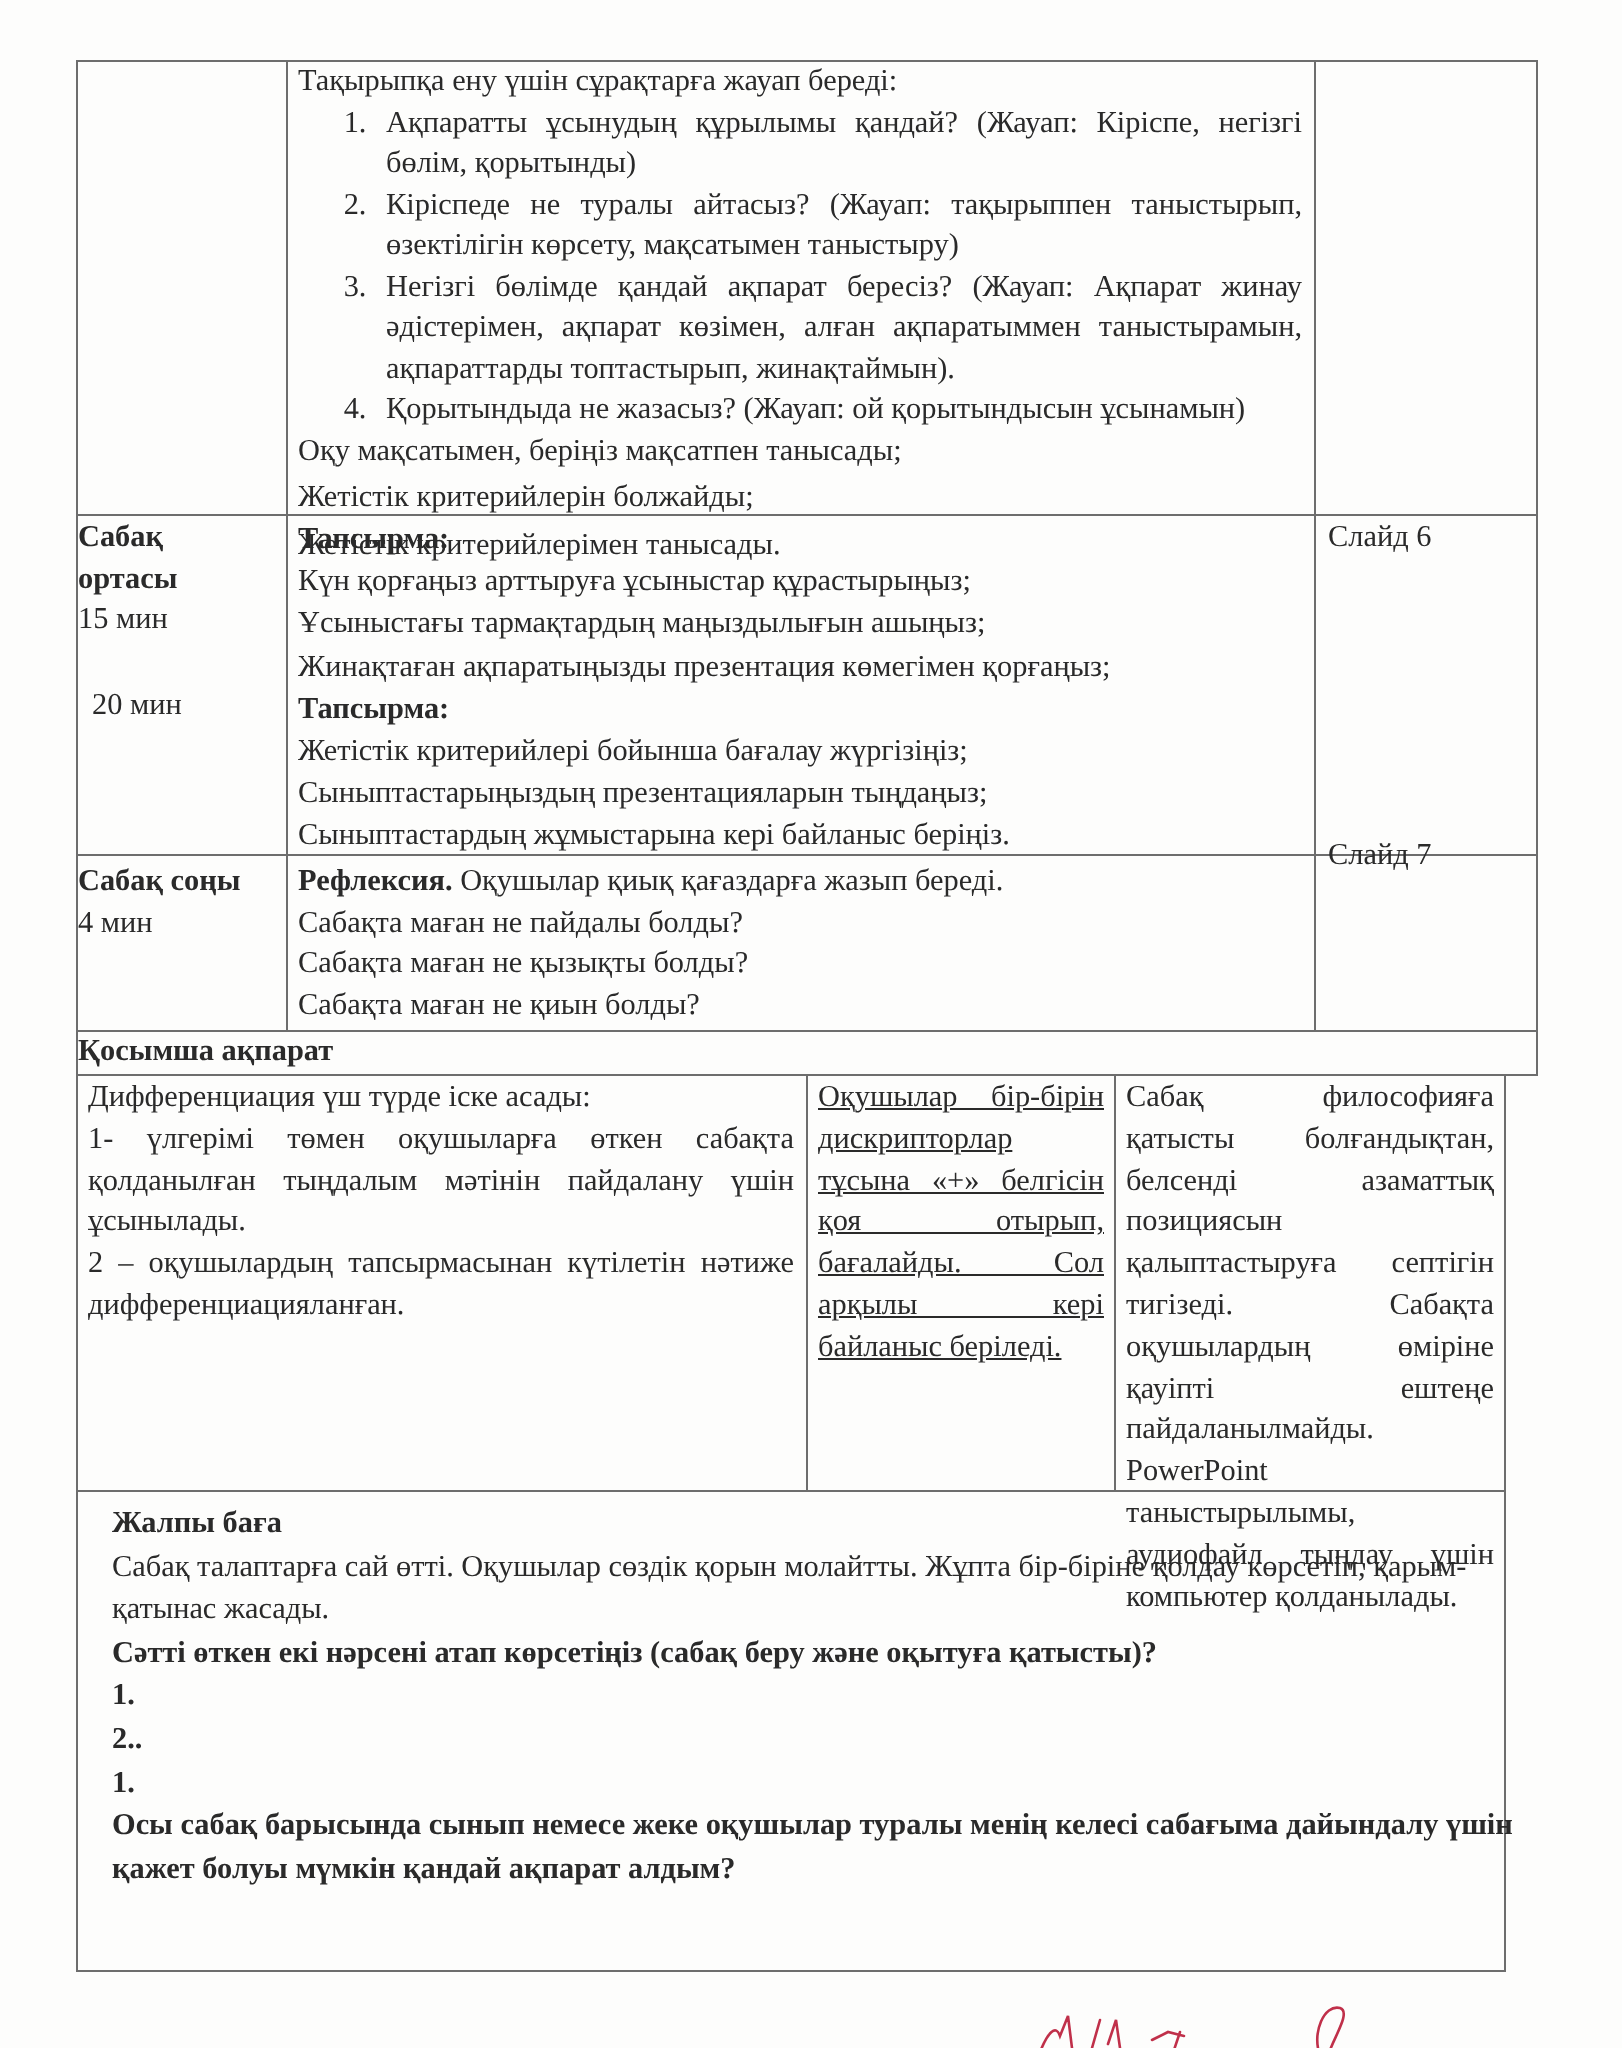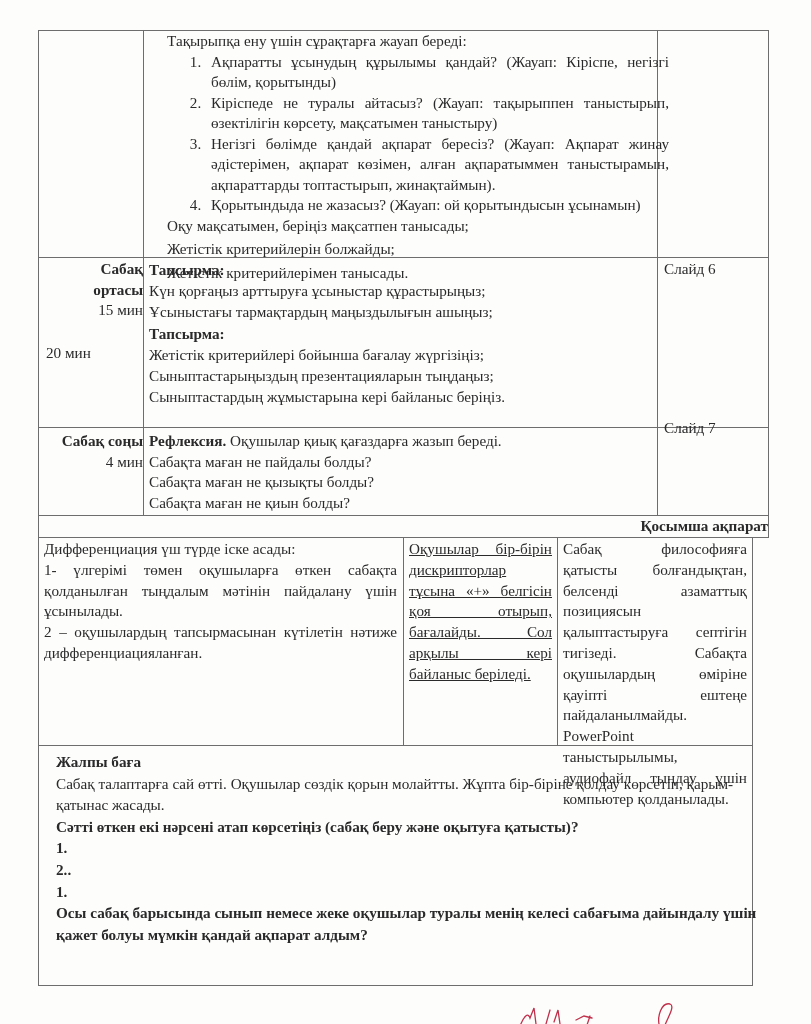--- a/index.html
+++ b/index.html
@@ -7,21 +7,21 @@
     width: 811px; height: 1024px; background: #fdfdfc; position: relative; overflow: hidden;
     font-family: "Liberation Serif", "DejaVu Serif", serif; color: #2a2a2a;
   }
   .page { position: absolute; left: 0; top: 0; width: 811px; height: 1024px; }
   .ln { position: absolute; background: #6d6d6d; }
   .h { height: 1px; }
   .v { width: 1px; }
   .cell { position: absolute; font-size: 15.2px; line-height: 20.5px; }
   .cell p { margin: 0; }
   .b { font-weight: bold; }
-  .center { text-align: right; }
+  .center { text-align: left; }
   .just { text-align: justify; text-align-last: left; }
   ol.q { margin: 0; padding-left: 38px; }
   ol.q li { padding-left: 6px; text-align: justify; }
   .sig { position: absolute; left: 480px; top: 998px; width: 200px; height: 30px; }
 </style>
 </head>
 <body>
 
 <div class="page">
 
@@ -41,21 +41,21 @@
   <div class="ln v" style="left:768px; top:515px; height:22px;"></div>
   <div class="ln h" style="left:38px; top:537px; width:731px;"></div>
 
   <div class="ln v" style="left:403px; top:537px; height:208px;"></div>
   <div class="ln v" style="left:557px; top:537px; height:208px;"></div>
   <div class="ln v" style="left:752px; top:537px; height:448px;"></div>
   <div class="ln h" style="left:38px; top:745px; width:715px;"></div>
 
   <div class="ln h" style="left:38px; top:985px; width:715px;"></div>
 
-  <div class="cell" style="left:149px; top:31px; width:502px;margin-left:18px;">
+  <div class="cell" style="left:149px; top:31px; width:502px;">
     <p>Тақырыпқа ену үшін сұрақтарға жауап береді:</p>
     <ol class="q">
       <li>Ақпаратты ұсынудың құрылымы қандай? (Жауап: Кіріспе, негізгі бөлім, қорытынды)</li>
       <li>Кіріспеде не туралы айтасыз? (Жауап: тақырыппен таныстырып, өзектілігін көрсету, мақсатымен таныстыру)</li>
       <li>Негізгі бөлімде қандай ақпарат бересіз? (Жауап: Ақпарат жинау әдістерімен, ақпарат көзімен, алған ақпаратыммен таныстырамын, ақпараттарды топтастырып, жинақтаймын).</li>
       <li>Қорытындыда не жазасыз? (Жауап: ой қорытындысын ұсынамын)</li>
     </ol>
     <p>Оқу мақсатымен, беріңіз мақсатпен танысады;</p>
     <p style="margin-top:3px;">Жетістік критерийлерін болжайды;</p>
     <p style="margin-top:3px;">Жетістік критерийлерімен танысады.</p>
@@ -68,20 +68,21 @@
   <div class="cell center" style="left:39px; top:300px; width:104px;">
     <p>15 мин</p>
   </div>
   <div class="cell" style="left:46px; top:343px; width:90px;">
     <p>20 мин</p>
   </div>
   <div class="cell" style="left:149px; top:259px; width:502px; line-height:21.2px;">
     <p class="b">Тапсырма:</p>
     <p>Күн қорғаңыз арттыруға ұсыныстар құрастырыңыз;</p>
     <p>Ұсыныстағы тармақтардың маңыздылығын ашыңыз;</p>
+    <p>Жинақтаған ақпаратыңызды презентация көмегімен қорғаңыз;</p>
     <p class="b">Тапсырма:</p>
     <p>Жетістік критерийлері бойынша бағалау жүргізіңіз;</p>
     <p>Сыныптастарыңыздың презентацияларын тыңдаңыз;</p>
     <p>Сыныптастардың жұмыстарына кері байланыс беріңіз.</p>
   </div>
   <div class="cell" style="left:664px; top:259px; width:100px;">
     <p>Слайд 6</p>
   </div>
 
   <div class="cell center" style="left:39px; top:431px; width:104px;">

